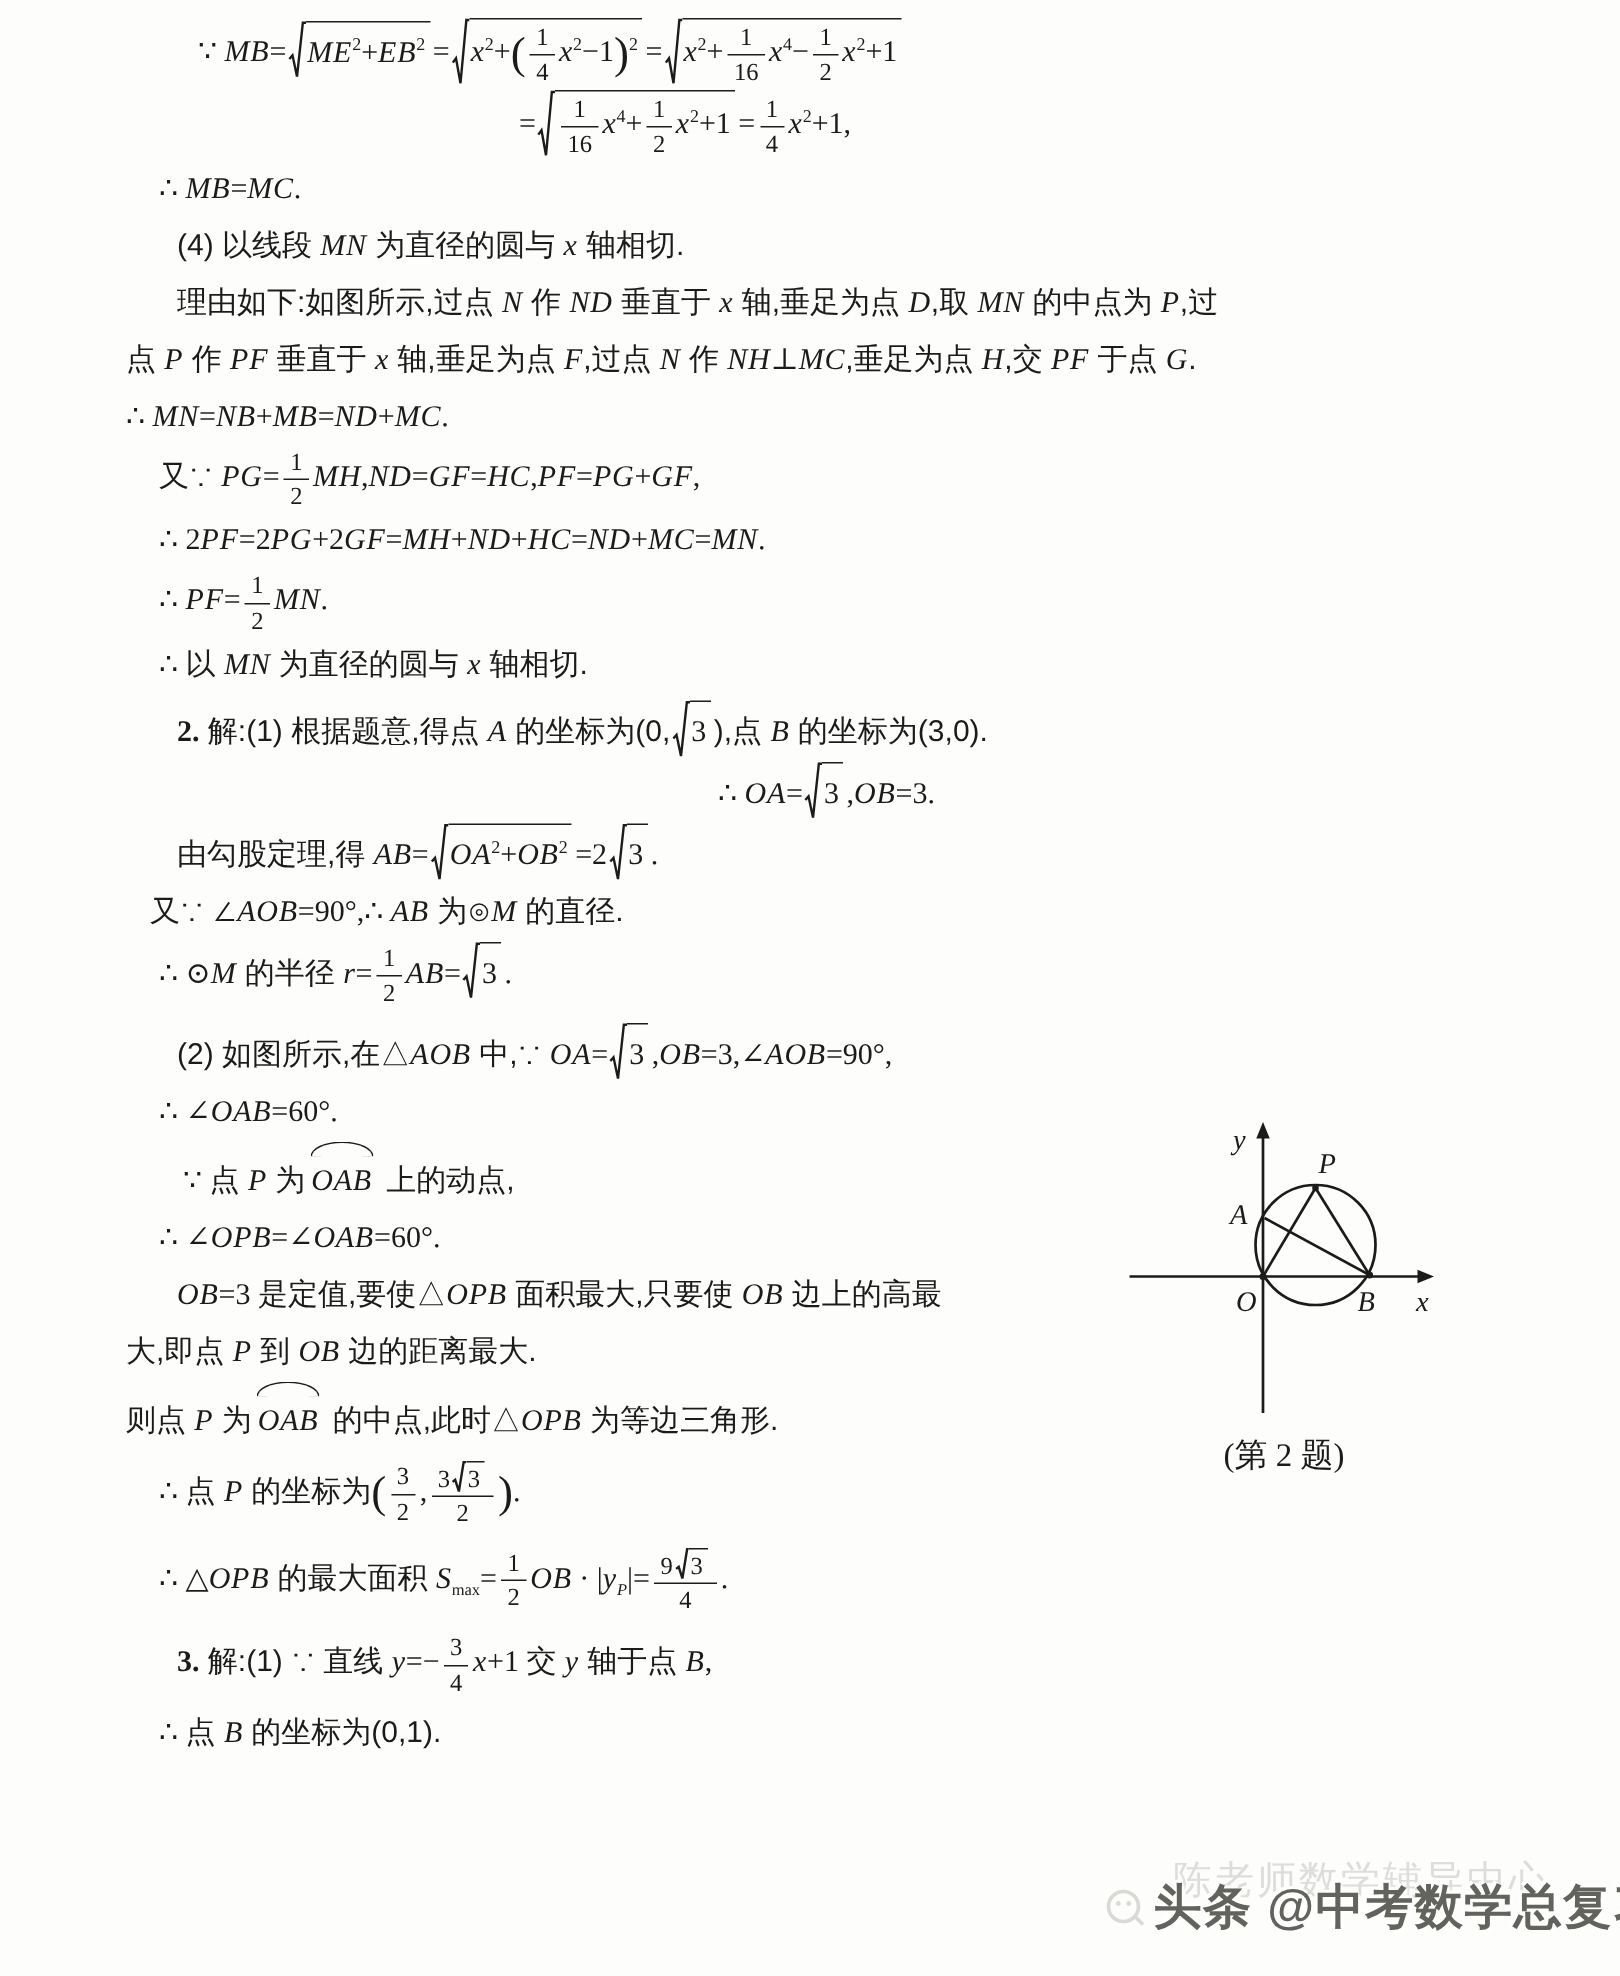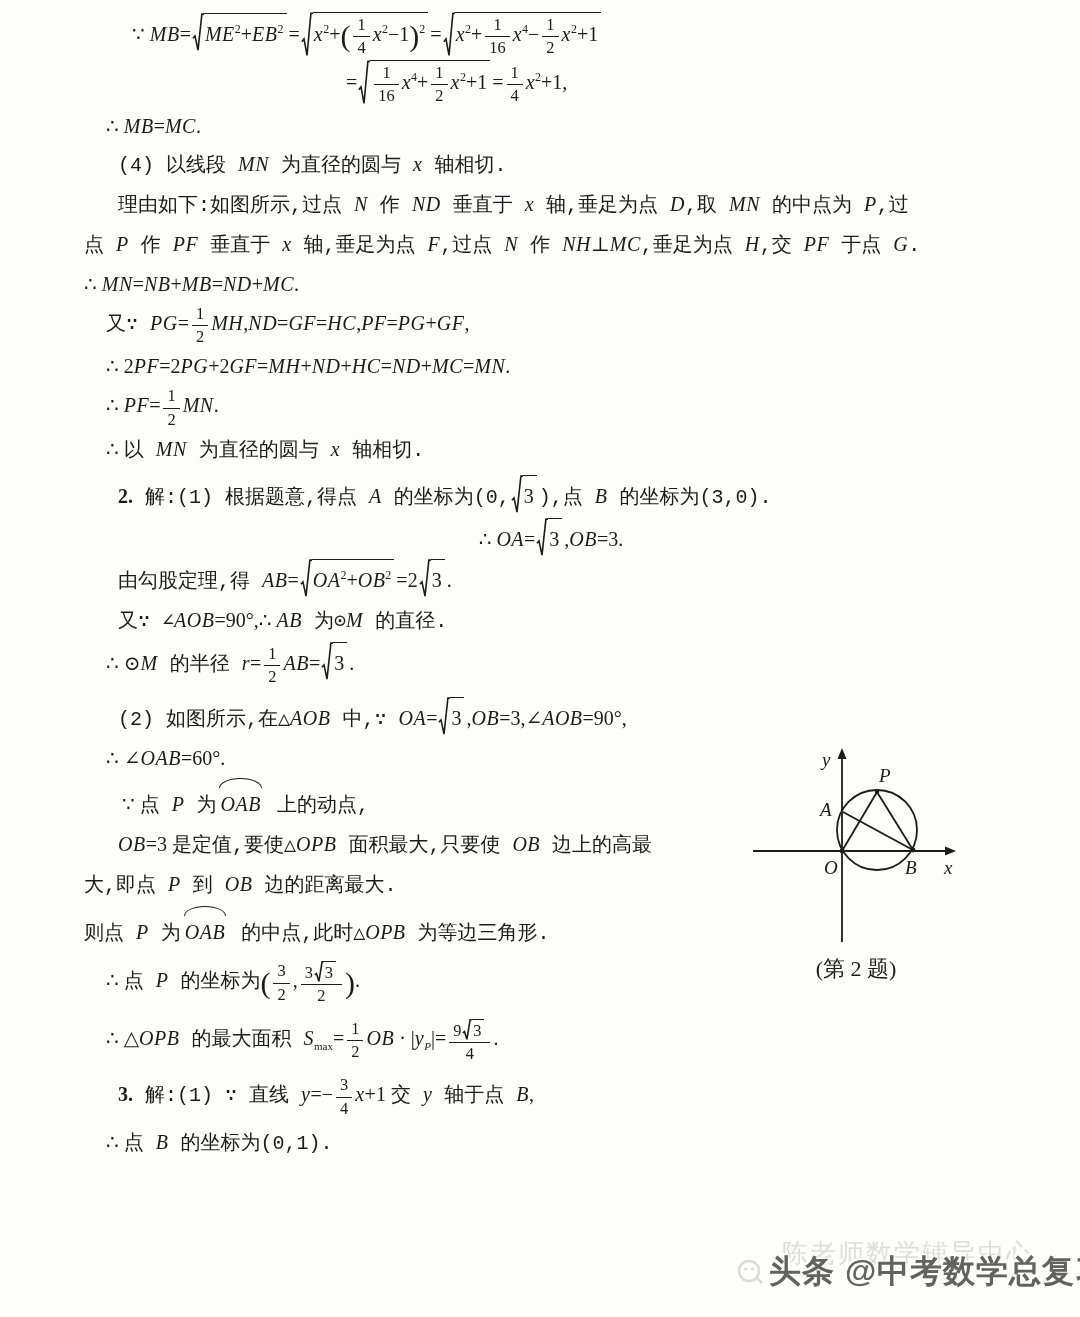--- a/index.html
+++ b/index.html
@@ -1,20 +1,20 @@
 <!DOCTYPE html>
 <html><head>
 <meta charset="utf-8">
 <style>
   html,body{margin:0;padding:0;}
   .page{position:relative;width:1080px;height:1317px;background:#fdfdfb;overflow:hidden;
         font-family:"Liberation Serif","DejaVu Serif",serif;color:#1b1b1b;}
   .content{position:absolute;left:84px;top:10px;width:912px;}
   .line{line-height:36px;margin:2px 0;font-size:20px;white-space:nowrap;}
-  .cn{font-family:Liberation Mono, monospace;}
+  .cn{font-family:Liberation Sans, sans-serif;}
   .rm{font-family:"Liberation Serif","DejaVu Serif",serif;}
   .mi{font-style:italic;letter-spacing:0.5px;}
   .bd{font-weight:bold;}
   .bigp{font-size:1.5em;vertical-align:middle;line-height:1;font-weight:300;}
   sup.sup{font-size:0.60em;vertical-align:super;line-height:0;}
   sub.sub{font-size:0.55em;vertical-align:sub;line-height:0;}
   sub.subm{font-size:0.55em;vertical-align:sub;line-height:0;font-style:italic;}
   .frac{display:inline-block;vertical-align:middle;text-align:center;font-size:0.82em;
         margin:0 3px;line-height:1.12;}
   .fnum{display:block;border-bottom:1.6px solid #1c1c1c;padding:1px 4px 2px;}
@@ -66,29 +66,30 @@
             <path d="M1.5,26 L5,23.5 L10,38 L16.5,1.2 L20,1.2" fill="none" stroke="#1c1c1c" stroke-width="1.6" vector-effect="non-scaling-stroke"></path>
           </svg><span class="rbody"><span class="rm">3</span></span></span><span class="cn">),点 </span><span class="mi">B</span><span class="cn"> 的坐标为(3,0).</span></div>
       <div class="line" style="margin-left: 22px; text-align: center;"><span class="rm">∴ </span><span class="mi">OA</span><span class="rm">=</span><span class="sqrt"><svg class="rsym" viewBox="0 0 20 40" preserveAspectRatio="none">
             <path d="M1.5,26 L5,23.5 L10,38 L16.5,1.2 L20,1.2" fill="none" stroke="#1c1c1c" stroke-width="1.6" vector-effect="non-scaling-stroke"></path>
           </svg><span class="rbody"><span class="rm">3</span></span></span><span class="rm">,</span><span class="mi">OB</span><span class="rm">=3.</span></div>
       <div class="line" style="margin-left: 34px;"><span class="cn">由勾股定理,得 </span><span class="mi">AB</span><span class="rm">=</span><span class="sqrt"><svg class="rsym" viewBox="0 0 20 40" preserveAspectRatio="none">
             <path d="M1.5,26 L5,23.5 L10,38 L16.5,1.2 L20,1.2" fill="none" stroke="#1c1c1c" stroke-width="1.6" vector-effect="non-scaling-stroke"></path>
           </svg><span class="rbody"><span class="mi">OA</span><sup class="sup">2</sup><span class="rm">+</span><span class="mi">OB</span><sup class="sup">2</sup></span></span><span class="rm">=2</span><span class="sqrt"><svg class="rsym" viewBox="0 0 20 40" preserveAspectRatio="none">
             <path d="M1.5,26 L5,23.5 L10,38 L16.5,1.2 L20,1.2" fill="none" stroke="#1c1c1c" stroke-width="1.6" vector-effect="non-scaling-stroke"></path>
           </svg><span class="rbody"><span class="rm">3</span></span></span><span class="rm">.</span></div>
-      <div class="line" style="margin-left: 34px;"><span class="cn">又∵ ∠</span><span class="mi">AOB</span><span class="rm">=90°,∴ </span><span class="mi">AB</span><span class="cn"> 为⊙</span><span class="mi">M</span><span class="cn"> 的直径.</span></div>
+      <div class="line" style="margin-left: 16px;"><span class="cn">又∵ ∠</span><span class="mi">AOB</span><span class="rm">=90°,∴ </span><span class="mi">AB</span><span class="cn"> 为⊙</span><span class="mi">M</span><span class="cn"> 的直径.</span></div>
       <div class="line" style="margin-left: 22px;"><span class="rm">∴ ⊙</span><span class="mi">M</span><span class="cn"> 的半径 </span><span class="mi">r</span><span class="rm">=</span><span class="frac"><span class="fnum">1</span><span class="fden">2</span></span><span class="mi">AB</span><span class="rm">=</span><span class="sqrt"><svg class="rsym" viewBox="0 0 20 40" preserveAspectRatio="none">
             <path d="M1.5,26 L5,23.5 L10,38 L16.5,1.2 L20,1.2" fill="none" stroke="#1c1c1c" stroke-width="1.6" vector-effect="non-scaling-stroke"></path>
           </svg><span class="rbody"><span class="rm">3</span></span></span><span class="rm">.</span></div>
       <div class="line" style="margin-left: 34px; margin-top: 10px;"><span class="cn">(2) 如图所示,在△</span><span class="mi">AOB</span><span class="cn"> 中,∵ </span><span class="mi">OA</span><span class="rm">=</span><span class="sqrt"><svg class="rsym" viewBox="0 0 20 40" preserveAspectRatio="none">
             <path d="M1.5,26 L5,23.5 L10,38 L16.5,1.2 L20,1.2" fill="none" stroke="#1c1c1c" stroke-width="1.6" vector-effect="non-scaling-stroke"></path>
           </svg><span class="rbody"><span class="rm">3</span></span></span><span class="rm">,</span><span class="mi">OB</span><span class="rm">=3,∠</span><span class="mi">AOB</span><span class="rm">=90°,</span></div>
       <div class="line" style="margin-left: 22px;"><span class="rm">∴ ∠</span><span class="mi">OAB</span><span class="rm">=60°.</span></div>
       <div class="line" style="margin-left: 38px;"><span class="rm">∵ </span><span class="cn">点 </span><span class="mi">P</span><span class="cn"> 为</span><span class="arc"><span class="mi">OAB</span></span><span class="cn"> 上的动点,</span></div>
+      <div class="line" style="margin-left: 22px;"><span class="rm">∴ ∠</span><span class="mi">OPB</span><span class="rm">=∠</span><span class="mi">OAB</span><span class="rm">=60°.</span></div>
       <div class="line" style="margin-left: 34px;"><span class="mi">OB</span><span class="rm">=3 </span><span class="cn">是定值,要使△</span><span class="mi">OPB</span><span class="cn"> 面积最大,只要使 </span><span class="mi">OB</span><span class="cn"> 边上的高最</span></div>
       <div class="line" style="margin-left: 0px;"><span class="cn">大,即点 </span><span class="mi">P</span><span class="cn"> 到 </span><span class="mi">OB</span><span class="cn"> 边的距离最大.</span></div>
       <div class="line" style=""><span class="cn">则点 </span><span class="mi">P</span><span class="cn"> 为</span><span class="arc"><span class="mi">OAB</span></span><span class="cn"> 的中点,此时△</span><span class="mi">OPB</span><span class="cn"> 为等边三角形.</span></div>
       <div class="line" style="margin-left: 22px; margin-top: 8px;"><span class="rm">∴ </span><span class="cn">点 </span><span class="mi">P</span><span class="cn"> 的坐标为</span><span class="bigp">(</span><span class="frac"><span class="fnum">3</span><span class="fden">2</span></span><span class="rm">,</span><span class="frac"><span class="fnum"><span class="rm">3</span><span class="sqrt"><svg class="rsym" viewBox="0 0 20 40" preserveAspectRatio="none">
                 <path d="M1.5,26 L5,23.5 L10,38 L16.5,1.2 L20,1.2" fill="none" stroke="#1c1c1c" stroke-width="1.6" vector-effect="non-scaling-stroke"></path>
               </svg><span class="rbody"><span class="rm">3</span></span></span></span><span class="fden">2</span></span><span class="bigp">)</span><span class="rm">.</span></div>
       <div class="line" style="margin-left: 22px; margin-top: 12px;"><span class="rm">∴ △</span><span class="mi">OPB</span><span class="cn"> 的最大面积 </span><span class="mi">S</span><sub class="sub">max</sub><span class="rm">=</span><span class="frac"><span class="fnum">1</span><span class="fden">2</span></span><span class="mi">OB</span><span class="rm"> · |</span><span class="mi">y</span><sub class="subm">P</sub><span class="rm">|=</span><span class="frac"><span class="fnum"><span class="rm">9</span><span class="sqrt"><svg class="rsym" viewBox="0 0 20 40" preserveAspectRatio="none">
                 <path d="M1.5,26 L5,23.5 L10,38 L16.5,1.2 L20,1.2" fill="none" stroke="#1c1c1c" stroke-width="1.6" vector-effect="non-scaling-stroke"></path>
               </svg><span class="rbody"><span class="rm">3</span></span></span></span><span class="fden">4</span></span><span class="rm">.</span></div>
       <div class="line" style="margin-left: 34px; margin-top: 12px;"><span class="bd">3.</span><span class="cn"> 解:(1) ∵ 直线 </span><span class="mi">y</span><span class="rm">=−</span><span class="frac"><span class="fnum">3</span><span class="fden">4</span></span><span class="mi">x</span><span class="rm">+1 </span><span class="cn">交 </span><span class="mi">y</span><span class="cn"> 轴于点 </span><span class="mi">B</span><span class="rm">,</span></div>

